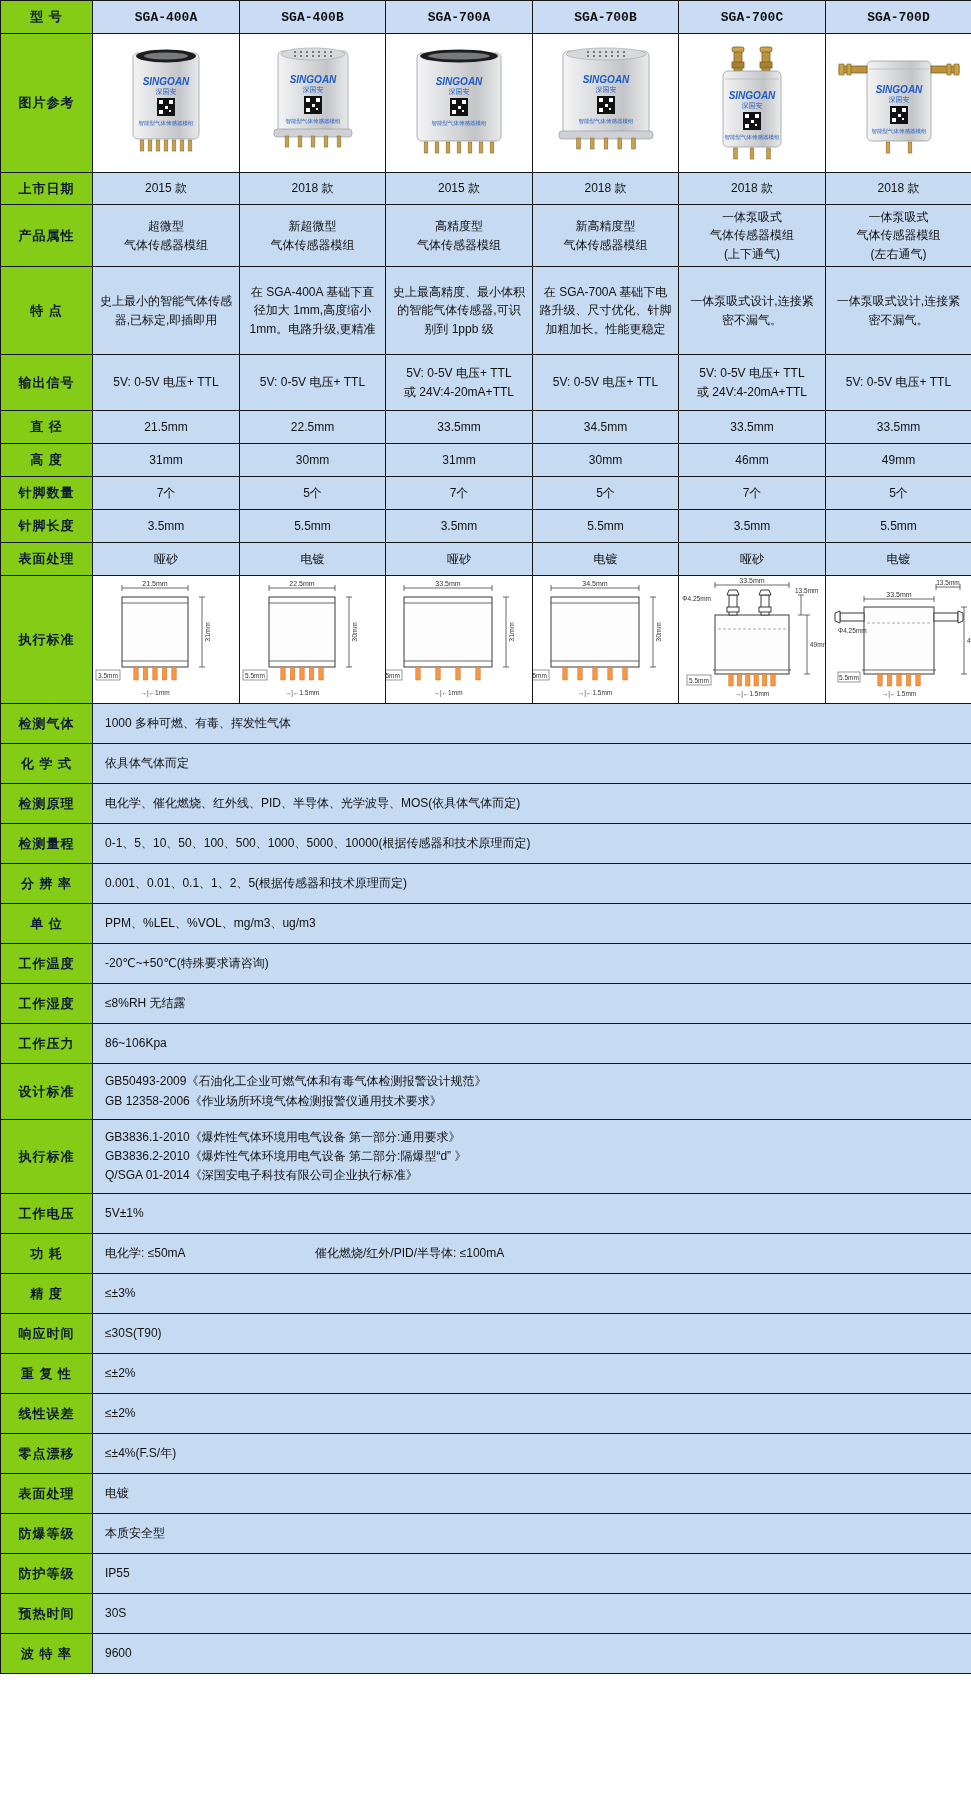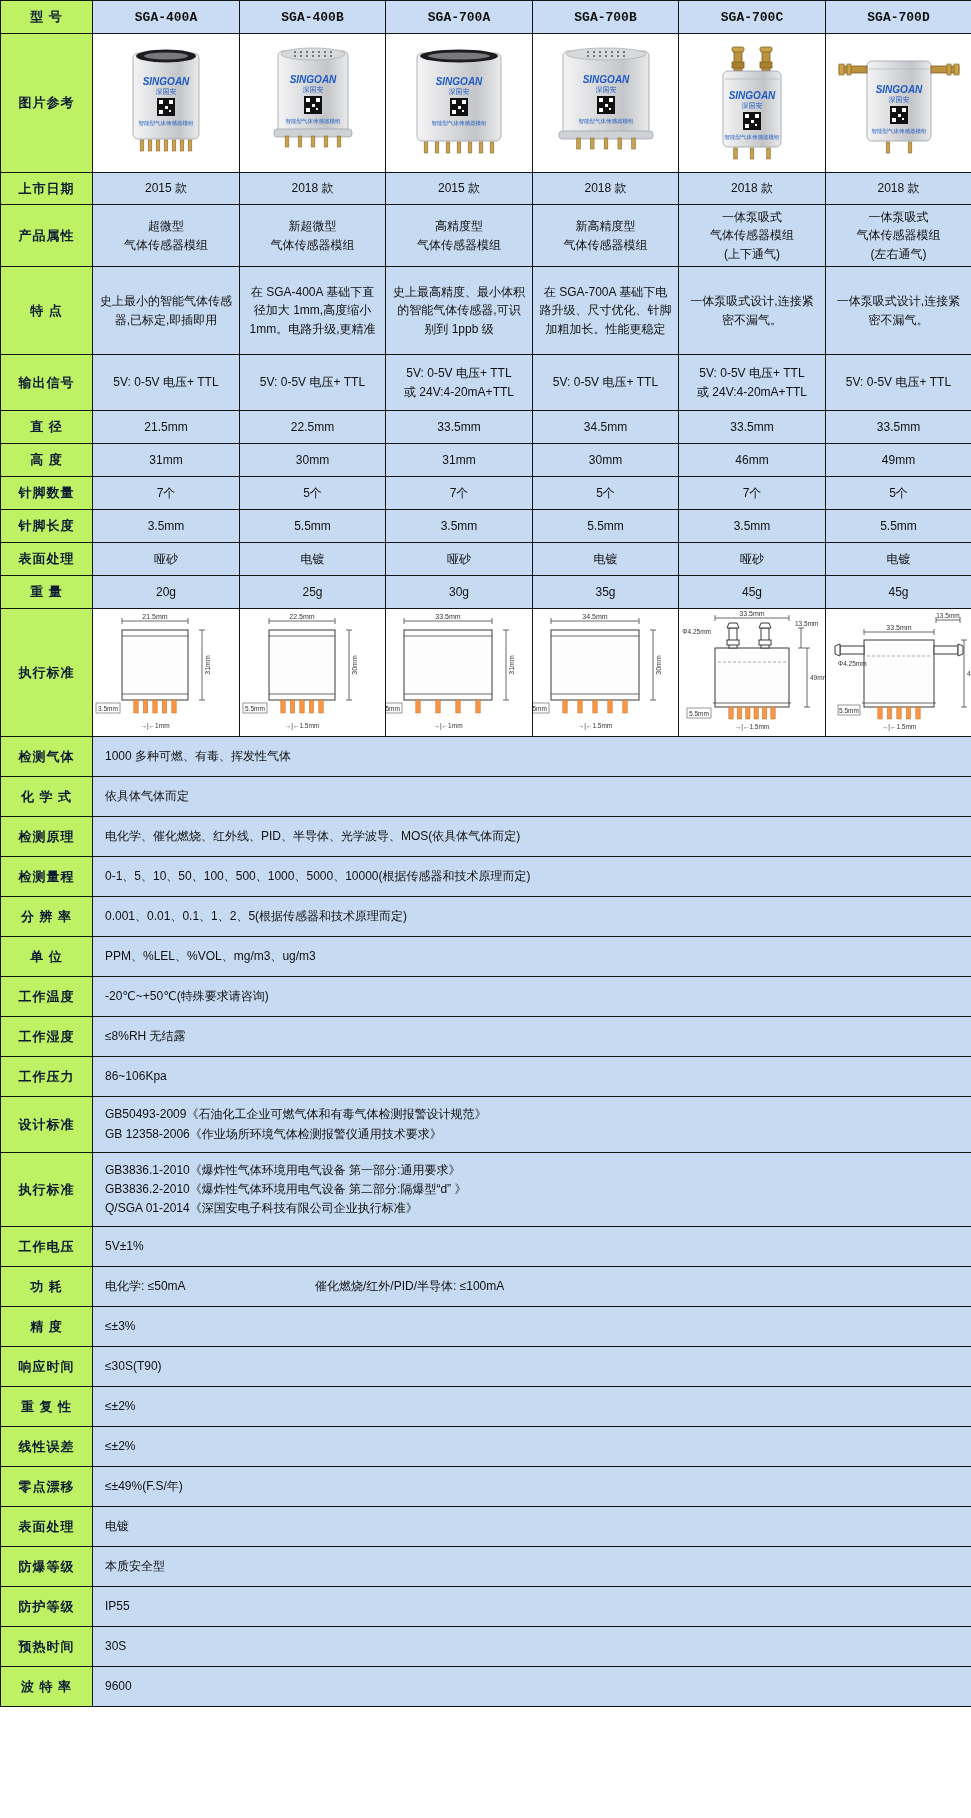--- a/index.html
+++ b/index.html
@@ -1,21 +1,21 @@
 <!DOCTYPE html>
 <html><head>
 <meta charset="utf-8">
 <style>
   *{box-sizing:border-box}
   html,body{margin:0;padding:0;background:#fff}
   body{font-family:"Liberation Sans","DejaVu Sans",sans-serif;color:#111}
   .page{width:971px;margin:0 auto}
   table{border-collapse:collapse;width:971px;table-layout:fixed}
   th,td{border:1px solid #151515;overflow:hidden;vertical-align:middle;padding:0}
-  .lbl{background:#bef264;font-weight:700;font-size:13px;color:#0d1b33;text-align:center;letter-spacing:1px;padding:2px}
+  .lbl{background:#84cc16;font-weight:700;font-size:13px;color:#0d1b33;text-align:center;letter-spacing:1px;padding:2px}
   .lbl.small{font-size:12px;letter-spacing:0}
   .model{background:#C9DCF4;font-weight:700;font-size:13px;text-align:center;font-family:"Liberation Mono","DejaVu Sans Mono",monospace}
   .val{background:#C6DAF2;font-size:12px;text-align:center;white-space:pre-line;padding:2px 6px;line-height:1.55}
   .wideval{background:#C6DAF2;font-size:12px;text-align:left;padding:4px 12px;line-height:1.6}
   .wideval .seg{display:inline-block;min-width:210px}
   .photo-cell,.diagram-cell{background:#fff;text-align:center;vertical-align:middle;padding:1px 0}
   svg text{font-family:"Liberation Sans","DejaVu Sans",sans-serif}
   .dl{stroke:#444;stroke-width:0.8;fill:none}
   .dt{font-size:7px;fill:#333}
   .dt6{font-size:6.5px;fill:#333}
@@ -334,29 +334,20 @@
         </tr>
         <tr style="height: 33px;">
           <th class="lbl">表面处理</th>
           <td class="val">哑砂</td>
           <td class="val">电镀</td>
           <td class="val">哑砂</td>
           <td class="val">电镀</td>
           <td class="val">哑砂</td>
           <td class="val">电镀</td>
         </tr>
-        <tr style="height: 33px;">
-          <th class="lbl">重  量</th>
-          <td class="val">20g</td>
-          <td class="val">25g</td>
-          <td class="val">30g</td>
-          <td class="val">35g</td>
-          <td class="val">45g</td>
-          <td class="val">45g</td>
-        </tr>
         <tr style="height: 125px;">
           <th class="lbl">执行标准</th>
           <td class="diagram-cell"><svg width="146" height="121" viewBox="0 0 146 121">
               <rect x="29" y="20" width="66" height="70" class="outline"></rect>
         <line x1="29" y1="26" x2="95" y2="26" class="dl"></line>
         <line x1="29" y1="84" x2="95" y2="84" class="dl"></line>
               <line x1="29" y1="11" x2="95" y2="11" class="dl"></line>
   <line x1="29" y1="8" x2="29" y2="14" class="dl"></line>
   <line x1="95" y1="8" x2="95" y2="14" class="dl"></line>
   <text x="62" y="8.5" text-anchor="middle" class="dt">21.5mm</text>
@@ -570,21 +561,21 @@
         <tr style="height: 40px;">
           <th class="lbl">重 复 性</th>
           <td class="wideval" colspan="6">≤±2%</td>
         </tr>
         <tr style="height: 40px;">
           <th class="lbl">线性误差</th>
           <td class="wideval" colspan="6">≤±2%</td>
         </tr>
         <tr style="height: 40px;">
           <th class="lbl">零点漂移</th>
-          <td class="wideval" colspan="6">≤±49%(F.S/年)</td>
+          <td class="wideval" colspan="6">≤±4%(F.S/年)</td>
         </tr>
         <tr style="height: 40px;">
           <th class="lbl">表面处理</th>
           <td class="wideval" colspan="6">电镀</td>
         </tr>
         <tr style="height: 40px;">
           <th class="lbl">防爆等级</th>
           <td class="wideval" colspan="6">本质安全型</td>
         </tr>
         <tr style="height: 40px;">

